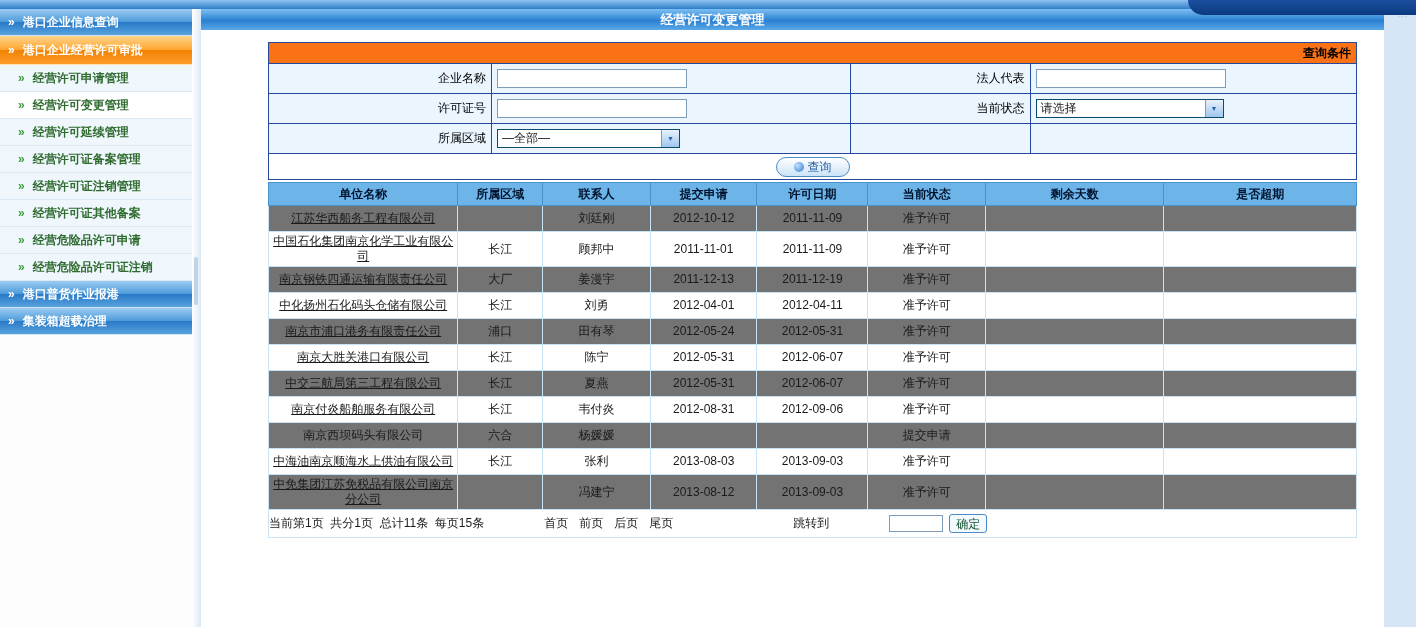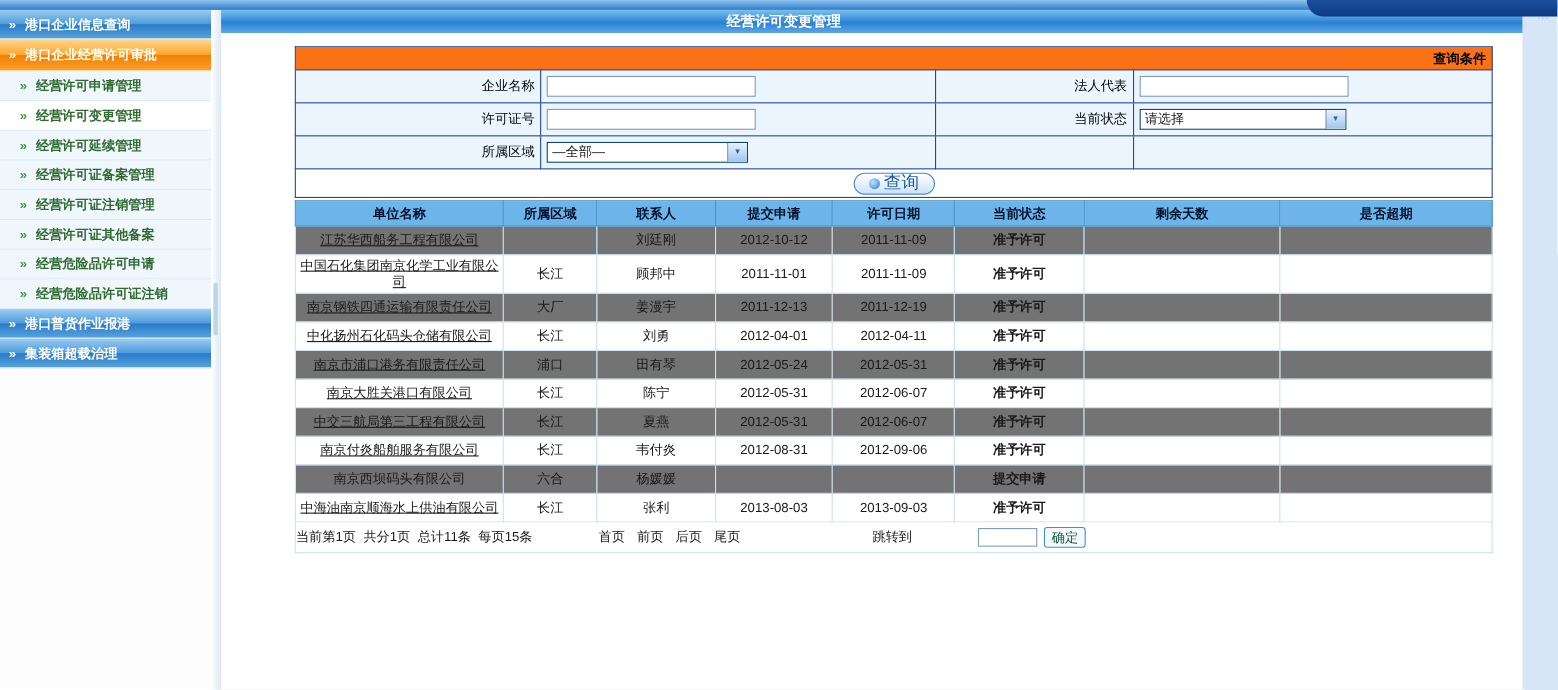--- a/index.html
+++ b/index.html
@@ -45,30 +45,30 @@
   .q-head td{background:#f97316;text-align:right;font-weight:bold;height:20px;color:#000;}
   .q-label{text-align:right;color:#000;}
   .q-text{width:190px;height:19px;border:1px solid #7f9db9;background:#fff;font-family:"Liberation Sans",sans-serif;font-size:12px;padding:0 3px;box-sizing:border-box;vertical-align:middle;}
   .xp-select{width:188px;height:19px;background:#ffffff;border:1px solid #0c4a6e;display:flex;align-items:center;box-sizing:border-box;cursor:pointer;}
   .xp-select-text{flex:1;padding:0 4px;white-space:nowrap;overflow:hidden;}
   .xp-select-arrow{width:17px;height:17px;background:linear-gradient(180deg,#e8f2fc,#9fc6ee);border-left:1px solid #7f9db9;color:#2a64ad;font-size:7px;display:flex;align-items:center;justify-content:center;}
   .xp-select-region{width:183px;}
   .q-btn-row td{background:#ffffff;text-align:center;height:25px;}
   .search-btn{display:inline-flex;align-items:center;justify-content:center;gap:4px;width:74px;height:20px;
     border:1px solid #4a8cc8;border-radius:10px;background:linear-gradient(180deg,#ffffff,#cce3f7);
-    color:#1c5c9e;font-size:16px;font-family:"Liberation Sans",sans-serif;cursor:pointer;line-height:1;}
+    color:#1c5c9e;font-size:12px;font-family:"Liberation Sans",sans-serif;cursor:pointer;line-height:1;}
   .search-btn-icon{width:10px;height:10px;border-radius:50%;background:radial-gradient(circle at 35% 35%,#bfe0ff,#2f7ec9);display:inline-block;}
   
   .data-table{width:100%;border-collapse:collapse;table-layout:fixed;margin-top:2px;}
   .data-table th{background:#6db4e8;border:1px solid #4a92cc;font-weight:bold;height:20px;font-size:12px;color:#00132e;padding:1px 2px;margin-left:28px;}
   .data-table td{border:1px solid #c9e3f6;text-align:center;padding:2px 3px;height:21px;line-height:15px;vertical-align:middle;word-break:break-all;}
   .data-table tr.odd td{background:#737373;}
   .data-table tr.even td{background:#ffffff;}
   .name-cell{padding:2px 10px;}
-  .status-cell{text-align:left;padding-left:4px;font-weight:bold;}
+  .status-cell{text-align:left;padding-left:4px;}
   .company-link{color:#1a1a1a;text-decoration:underline;cursor:pointer;}
   
   .pagination{display:flex;align-items:center;height:27px;border:1px solid #c9e3f6;border-top:none;background:#ffffff;}
   .pg-summary{white-space:pre;}
   .pg-nav{margin-left:60px;display:flex;gap:11px;}
   .pg-nav span{cursor:pointer;}
   .pg-jump-label{margin-left:120px;}
   .pg-input{margin-left:60px;width:54px;height:17px;border:1px solid #7f9db9;font-family:"Liberation Sans",sans-serif;font-size:12px;box-sizing:border-box;}
   .pg-confirm{margin-left:6px;min-width:38px;height:19px;border:1px solid #4a8cc8;border-radius:3px;background:#f3faff;color:#14532d;font-size:12px;font-family:"Liberation Sans",sans-serif;line-height:1;cursor:pointer;padding:0 4px;}
 </style>
@@ -306,20 +306,30 @@
             <tr class="even">
               <td class="name-cell"><a class="company-link">中海油南京顺海水上供油有限公司</a></td>
               <td>长江</td>
               <td>张利</td>
               <td>2013-08-03</td>
               <td>2013-09-03</td>
               <td class="status-cell">准予许可</td>
               <td></td>
               <td></td>
             </tr>
+            <tr class="odd">
+              <td class="name-cell"><a class="company-link">中免集团江苏免税品有限公司南京分公司</a></td>
+              <td></td>
+              <td>冯建宁</td>
+              <td>2013-08-12</td>
+              <td>2013-09-03</td>
+              <td class="status-cell">准予许可</td>
+              <td></td>
+              <td></td>
+            </tr>
           </tbody>
       </table>
 
       <div class="pagination">
         <span class="pg-summary">当前第1页  共分1页  总计11条  每页15条</span>
         <span class="pg-nav" id="pg-nav">
             <span>首页</span>
             <span>前页</span>
             <span>后页</span>
             <span>尾页</span>

